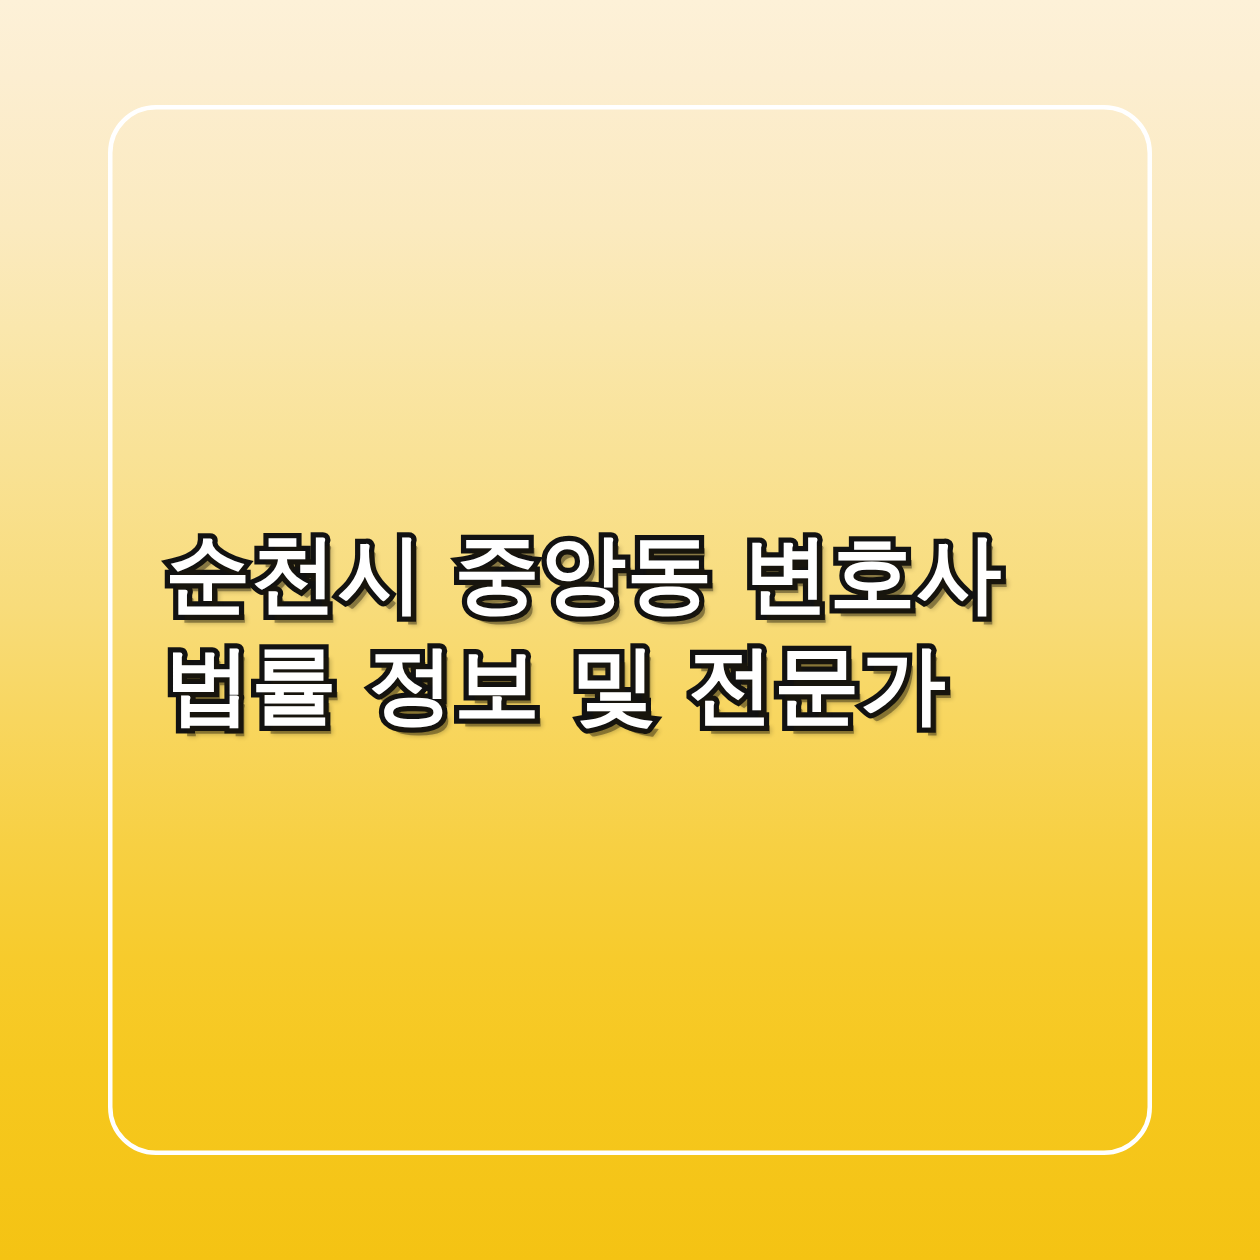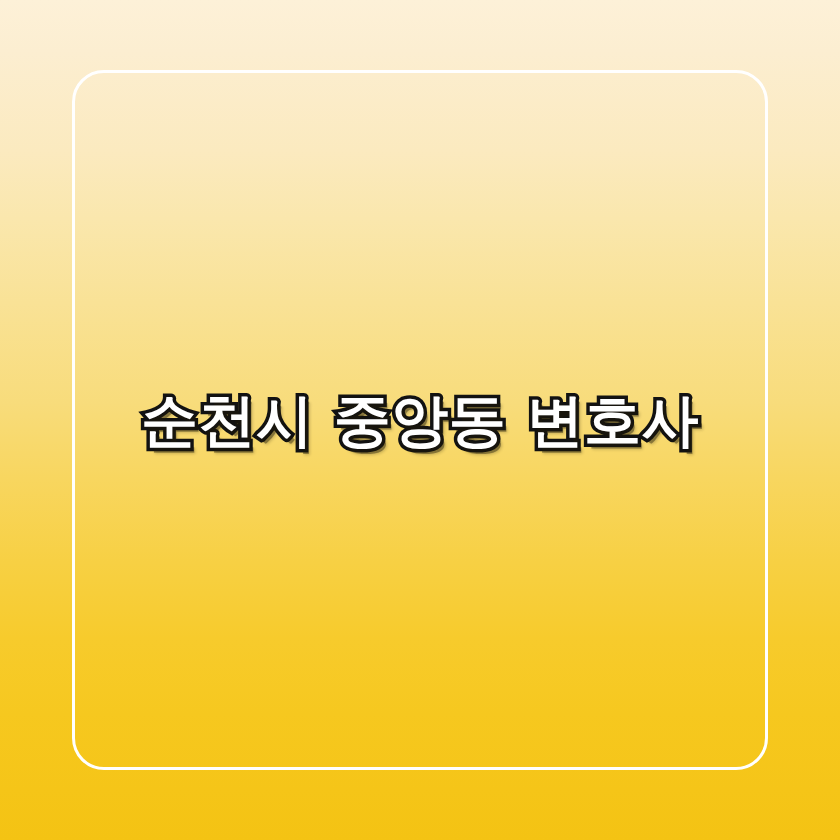--- a/index.html
+++ b/index.html
@@ -61,21 +61,20 @@
     flex-direction: column;
     align-items: center;
     justify-content: center;
     padding: 0 110px;
     box-sizing: border-box;
   }
 
   .headline-line {
     display: block;
     width: 100%;
-    text-align: center;
     font-family: "DejaVu Sans", "Liberation Sans", sans-serif;
     font-weight: 700;
     font-size: 57px;
     line-height: 74px;
     letter-spacing: 0.5px;
     color: #ffffff;
     white-space: nowrap;
 
     
     -webkit-text-stroke: 7px #121212;
@@ -87,15 +86,16 @@
 </style>
 </head>
 <body>
 
 <div id="banner">
 
   <div id="frame-border"></div>
 
   <div id="headline-block">
     <span class="headline-line">순천시 중앙동 변호사</span>
+    <span class="headline-line">법률 정보 및 전문가</span>
   </div>
 
 </div>
 
 </body></html>

